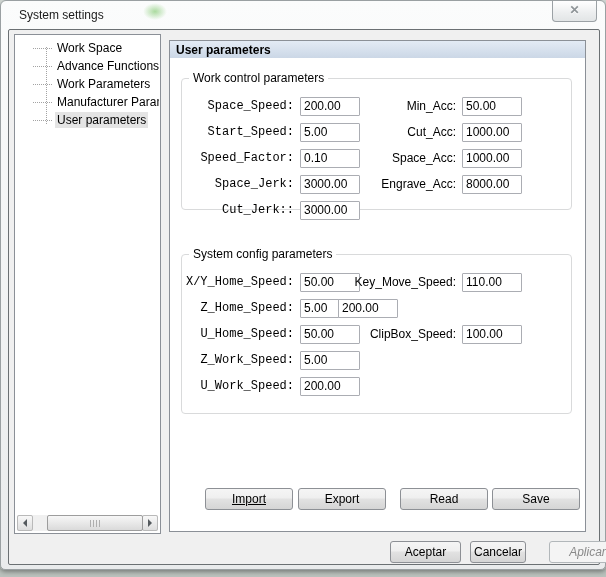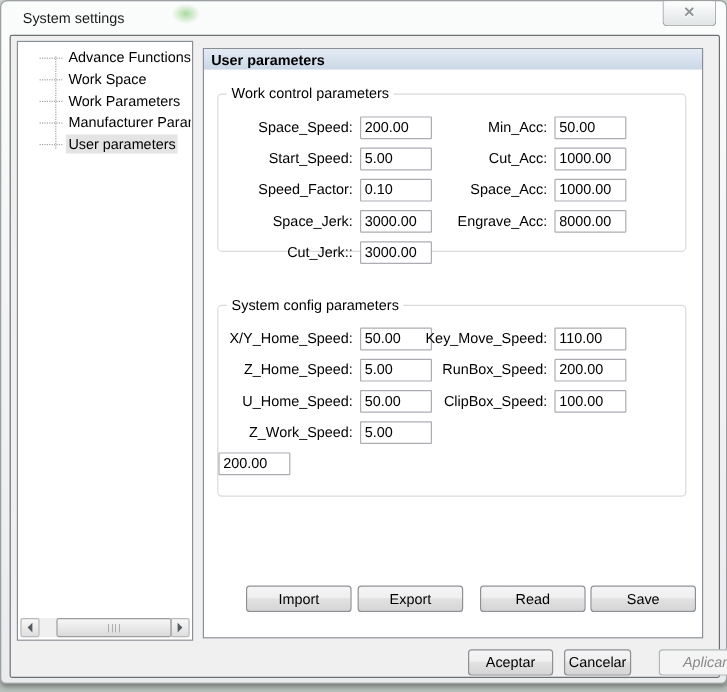--- a/index.html
+++ b/index.html
@@ -103,21 +103,21 @@
     padding:0 4px; font-size:12px; color:#000; white-space:nowrap;
   }
   .gcol { position:absolute; top:14px; }
   .gcol.left { left:0; }
   .gcol.right { left:156px; }
   .frow { display:flex; align-items:center; height:26px; }
   .flabel {
     text-align:right; padding-right:6px; font-size:12px; color:#000;
     white-space:nowrap;
   }
-  .gcol.left .flabel { width:118px; }
+  .gcol.left .flabel { width:118px;font-family:Liberation Mono, monospace; }
   .gcol.right .flabel { width:124px; }
   .finput {
     width:60px; height:19px; border:1px solid #abadb3; border-radius:1px;
     font-family:"Liberation Sans", sans-serif; font-size:12px;
     padding:0 3px; color:#000; background:#fff; outline:none;
   }
   
   .btn {
     position:absolute; height:22px; width:88px;
     border:1px solid #8d9095; border-radius:3px;
@@ -146,22 +146,22 @@
   <div class="smudge"></div>
   <div class="close-btn">
     <div class="close-glyph">✕</div>
   </div>
 
   <div class="content"></div>
 
   <div class="tree">
     <div class="tree-items">
       <div class="tree-vline" style="height: 77px;"></div>
-    <div class="tree-item"><span class="tree-label">Advance Functions</span></div>
-        <div class="tree-item"><span class="tree-label">Work Space</span></div>
+    <div class="tree-item"><span class="tree-label">Work Space</span></div>
+        <div class="tree-item"><span class="tree-label">Advance Functions</span></div>
         <div class="tree-item"><span class="tree-label">Work Parameters</span></div>
         <div class="tree-item"><span class="tree-label">Manufacturer Paramet</span></div>
         <div class="tree-item selected"><span class="tree-label">User parameters</span></div>
       </div>
     <div class="hscroll">
       <div class="sb-btn">
         <span class="tri-left"></span>
       </div>
       <div class="sb-track">
         <div class="sb-thumb"></div>
@@ -232,41 +232,41 @@
           </div>
           <div class="frow">
             <label class="flabel">U_Home_Speed:</label>
             <input class="finput" value="50.00" style="">
           </div>
           <div class="frow">
             <label class="flabel">Z_Work_Speed:</label>
             <input class="finput" value="5.00" style="">
           </div>
           <div class="frow">
+            <label class="flabel">U_Work_Speed:</label>
             <input class="finput" value="200.00" style="">
           </div>
         </div>
       <div class="gcol right">
           <div class="frow">
             <label class="flabel">Key_Move_Speed:</label>
             <input class="finput" value="110.00" style="">
           </div>
           <div class="frow">
-            <label class="flabel">RunBox_Speed:</label>
             <input class="finput" value="200.00" style="">
           </div>
           <div class="frow">
             <label class="flabel">ClipBox_Speed:</label>
             <input class="finput" value="100.00" style="">
           </div>
         </div>
     </div>
 
     <div>
-        <button class="btn act" style="left: 35px;">Import</button>
+        <button class="btn act" style="left: 35px; text-decoration: underline;">Import</button>
         <button class="btn act" style="left: 128px;">Export</button>
         <button class="btn act" style="left: 230px;">Read</button>
         <button class="btn act" style="left: 322px;">Save</button>
       </div>
   </div>
 
   <div></div>
 
   <div class="grip"></div>
 <button class="btn footer-btn" style="left: 358px; width: 71px;">Aceptar</button>

